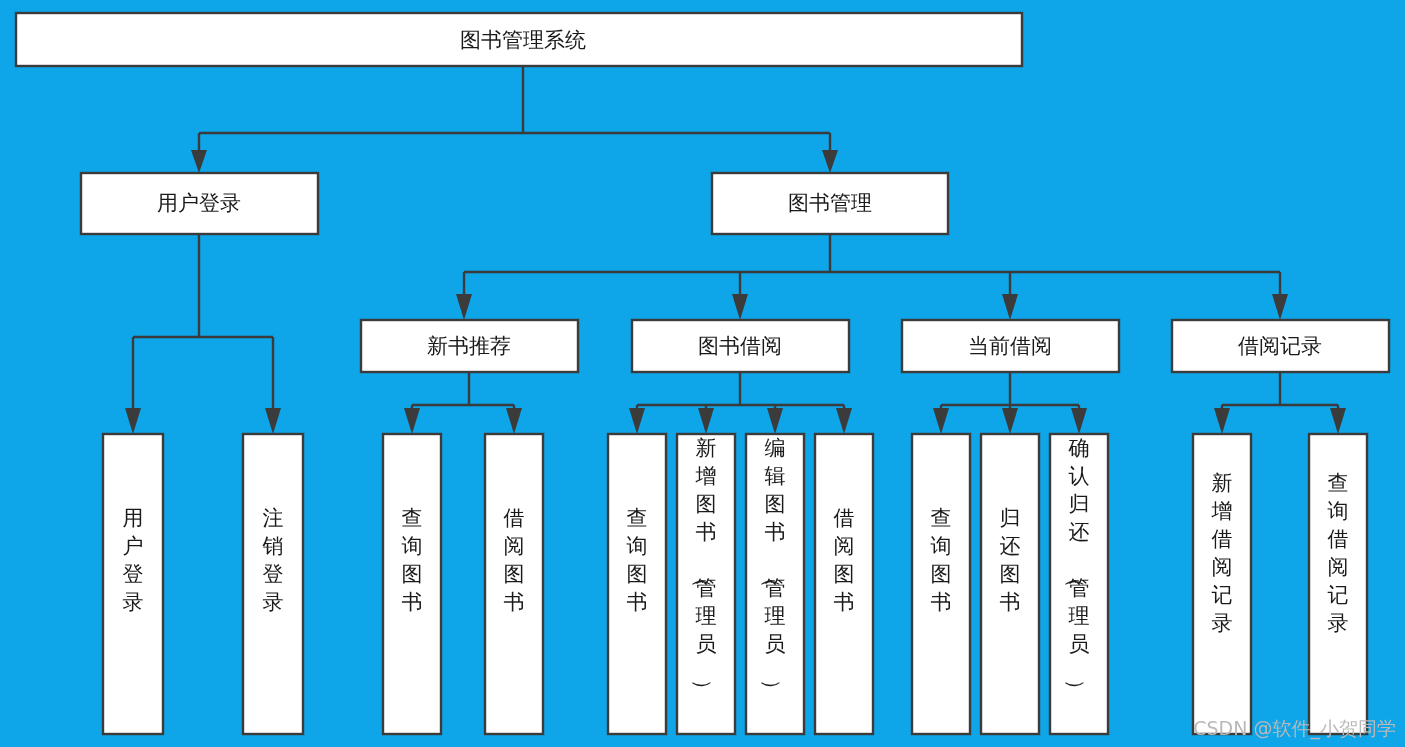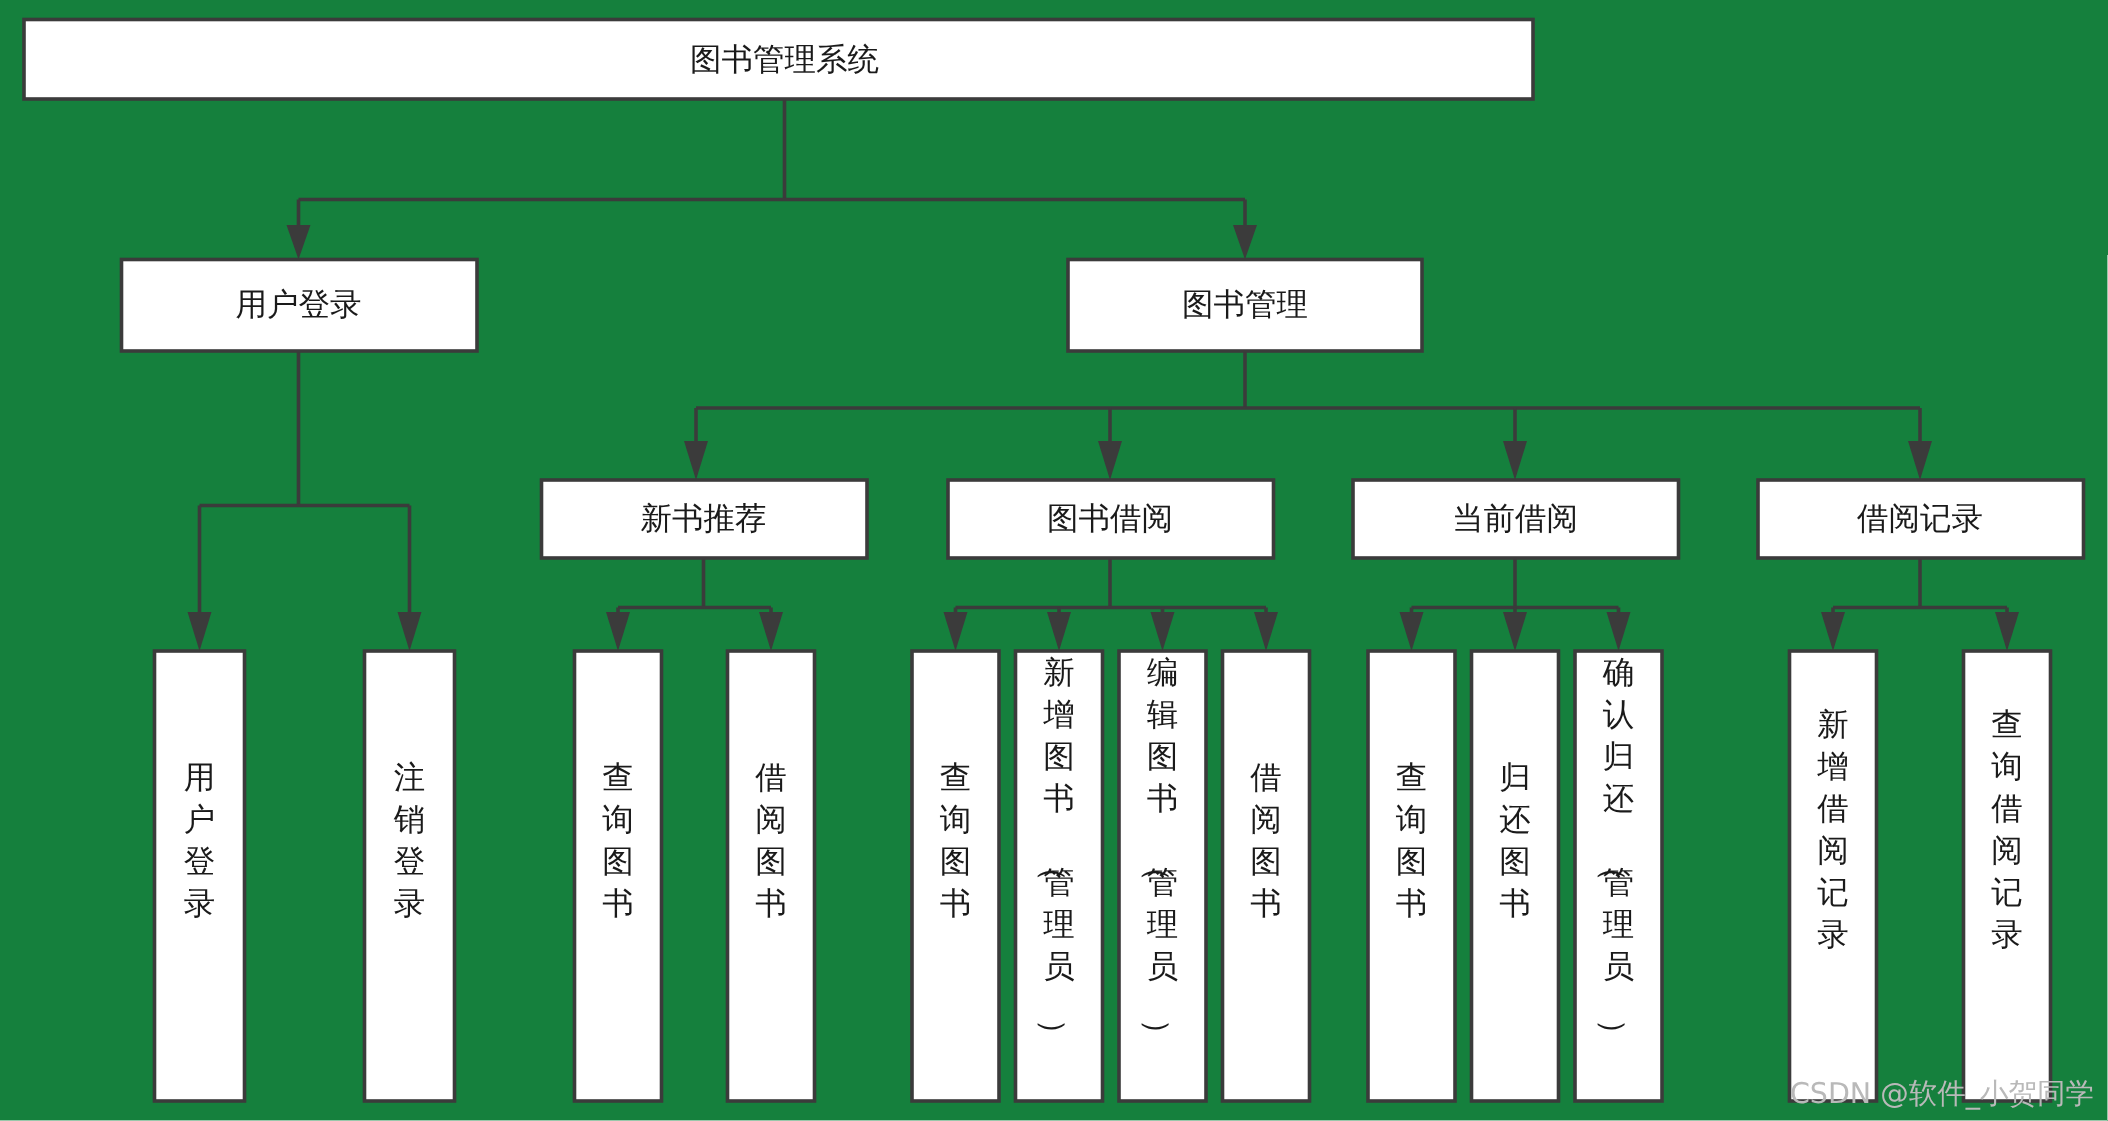--- a/index.html
+++ b/index.html
@@ -11,21 +11,21 @@
   body {
     width: 1405px;
     height: 747px;
     font-family: "DejaVu Sans", "Liberation Sans", sans-serif;
     overflow: hidden;
   }
   #diagram-root {
     position: relative;
     width: 1405px;
     height: 747px;
-    background: #15803d;
+    background: #0ea5e9;
   }
   svg#tree-svg {
     position: absolute;
     left: 0;
     top: 0;
     width: 1405px;
     height: 747px;
     display: block;
   }
   .node-box {

